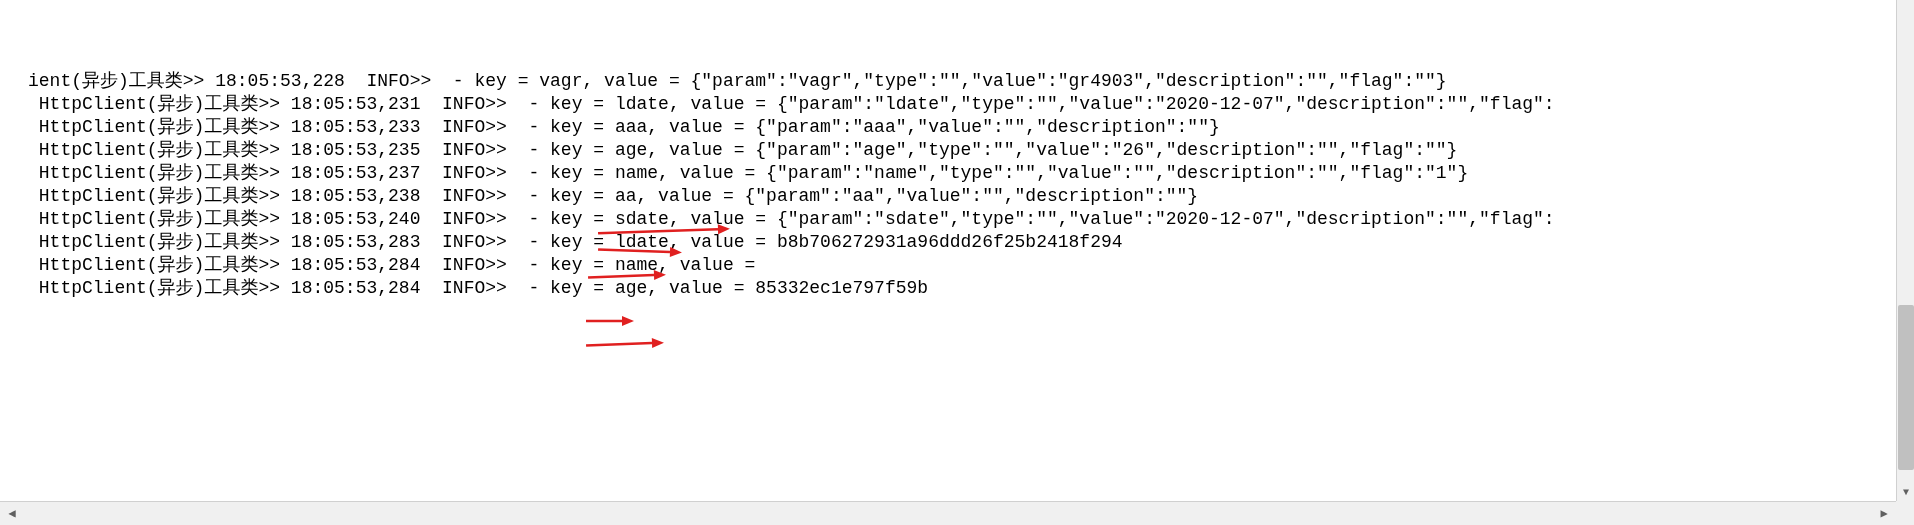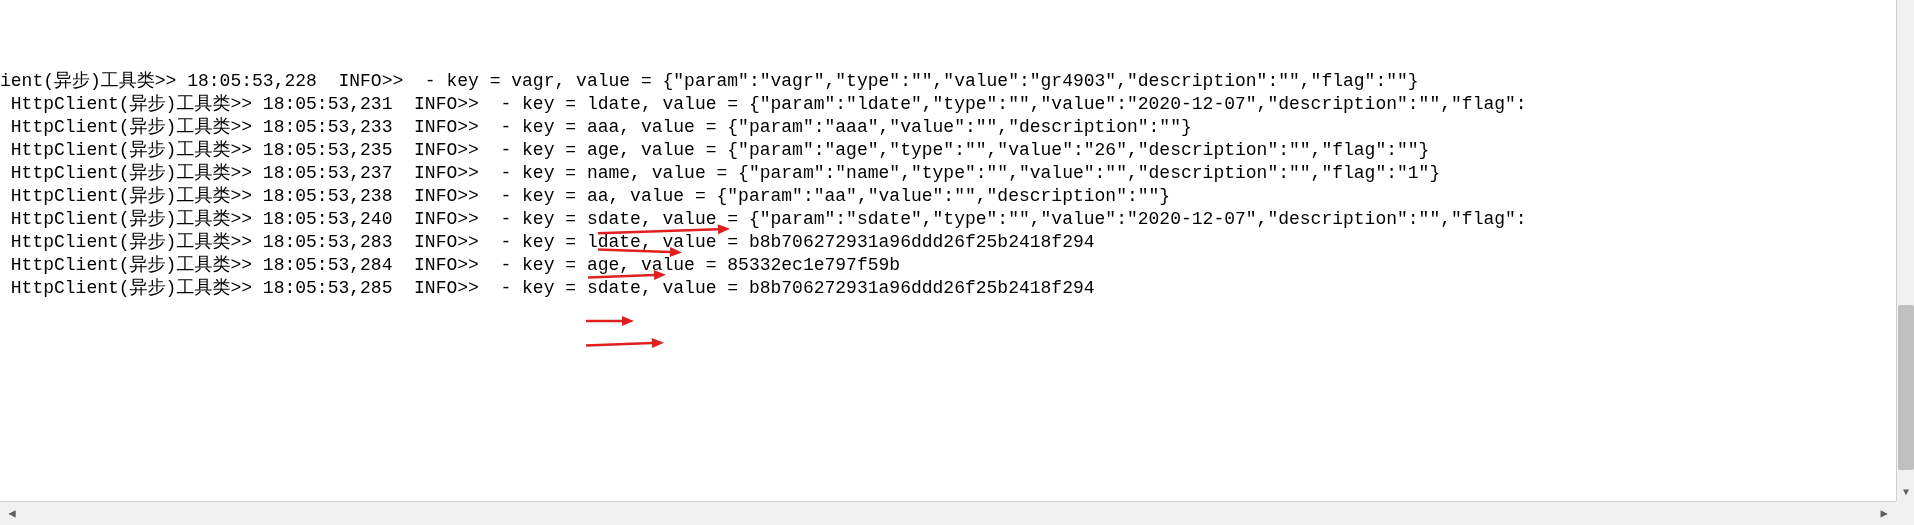--- a/index.html
+++ b/index.html
@@ -14,20 +14,21 @@
       height: 525px;
       position: relative;
     }
     .log-container {
       position: relative;
       width: 100%;
       height: calc(100% - 24px);
       overflow: hidden;
       white-space: nowrap;
       padding-top: 70px;
+      padding-left: 28px;
     }
     .log-line {
       white-space: pre;
       font-family: "Consolas", "Courier New", monospace;
       position: relative;
     }
     .arrow {
       position: absolute;
       pointer-events: none;
       z-index: 5;
@@ -94,22 +95,22 @@
 <div class="log-container">
   <div id="lines">
       <div class="log-line">ient(异步)工具类&gt;&gt; 18:05:53,228  INFO&gt;&gt;  - key = vagr, value = {"param":"vagr","type":"","value":"gr4903","description":"","flag":""}</div>
       <div class="log-line"> HttpClient(异步)工具类&gt;&gt; 18:05:53,231  INFO&gt;&gt;  - key = ldate, value = {"param":"ldate","type":"","value":"2020-12-07","description":"","flag":</div>
       <div class="log-line"> HttpClient(异步)工具类&gt;&gt; 18:05:53,233  INFO&gt;&gt;  - key = aaa, value = {"param":"aaa","value":"","description":""}</div>
       <div class="log-line"> HttpClient(异步)工具类&gt;&gt; 18:05:53,235  INFO&gt;&gt;  - key = age, value = {"param":"age","type":"","value":"26","description":"","flag":""}</div>
       <div class="log-line"> HttpClient(异步)工具类&gt;&gt; 18:05:53,237  INFO&gt;&gt;  - key = name, value = {"param":"name","type":"","value":"","description":"","flag":"1"}</div>
       <div class="log-line"> HttpClient(异步)工具类&gt;&gt; 18:05:53,238  INFO&gt;&gt;  - key = aa, value = {"param":"aa","value":"","description":""}</div>
       <div class="log-line"> HttpClient(异步)工具类&gt;&gt; 18:05:53,240  INFO&gt;&gt;  - key = sdate, value = {"param":"sdate","type":"","value":"2020-12-07","description":"","flag":</div>
       <div class="log-line"> HttpClient(异步)工具类&gt;&gt; 18:05:53,283  INFO&gt;&gt;  - key = ldate, value = b8b706272931a96ddd26f25b2418f294</div>
+      <div class="log-line"> HttpClient(异步)工具类&gt;&gt; 18:05:53,284  INFO&gt;&gt;  - key = name, value = </div>
       <div class="log-line"> HttpClient(异步)工具类&gt;&gt; 18:05:53,284  INFO&gt;&gt;  - key = age, value = 85332ec1e797f59b</div>
-      <div class="log-line"> HttpClient(异步)工具类&gt;&gt; 18:05:53,285  INFO&gt;&gt;  - key = sdate, value = b8b706272931a96ddd26f25b2418f294</div>
     </div>
 
   <svg class="arrow" id="arrow-0" width="134" height="16" viewBox="0 0 134 16" style="left: 598px; top: 223px; transform: rotate(-2deg);">
       <path d="M 0 8 L 120 8" stroke="#e02020" stroke-width="2.5" fill="none"></path>
       <path d="M 120 3 L 132 8 L 120 13 Z" fill="#e02020"></path>
     </svg>
   <svg class="arrow" id="arrow-1" width="86" height="16" viewBox="0 0 86 16" style="left: 598px; top: 243px; transform: rotate(2deg);">
       <path d="M 0 8 L 72 8" stroke="#e02020" stroke-width="2.5" fill="none"></path>
       <path d="M 72 3 L 84 8 L 72 13 Z" fill="#e02020"></path>
     </svg>

